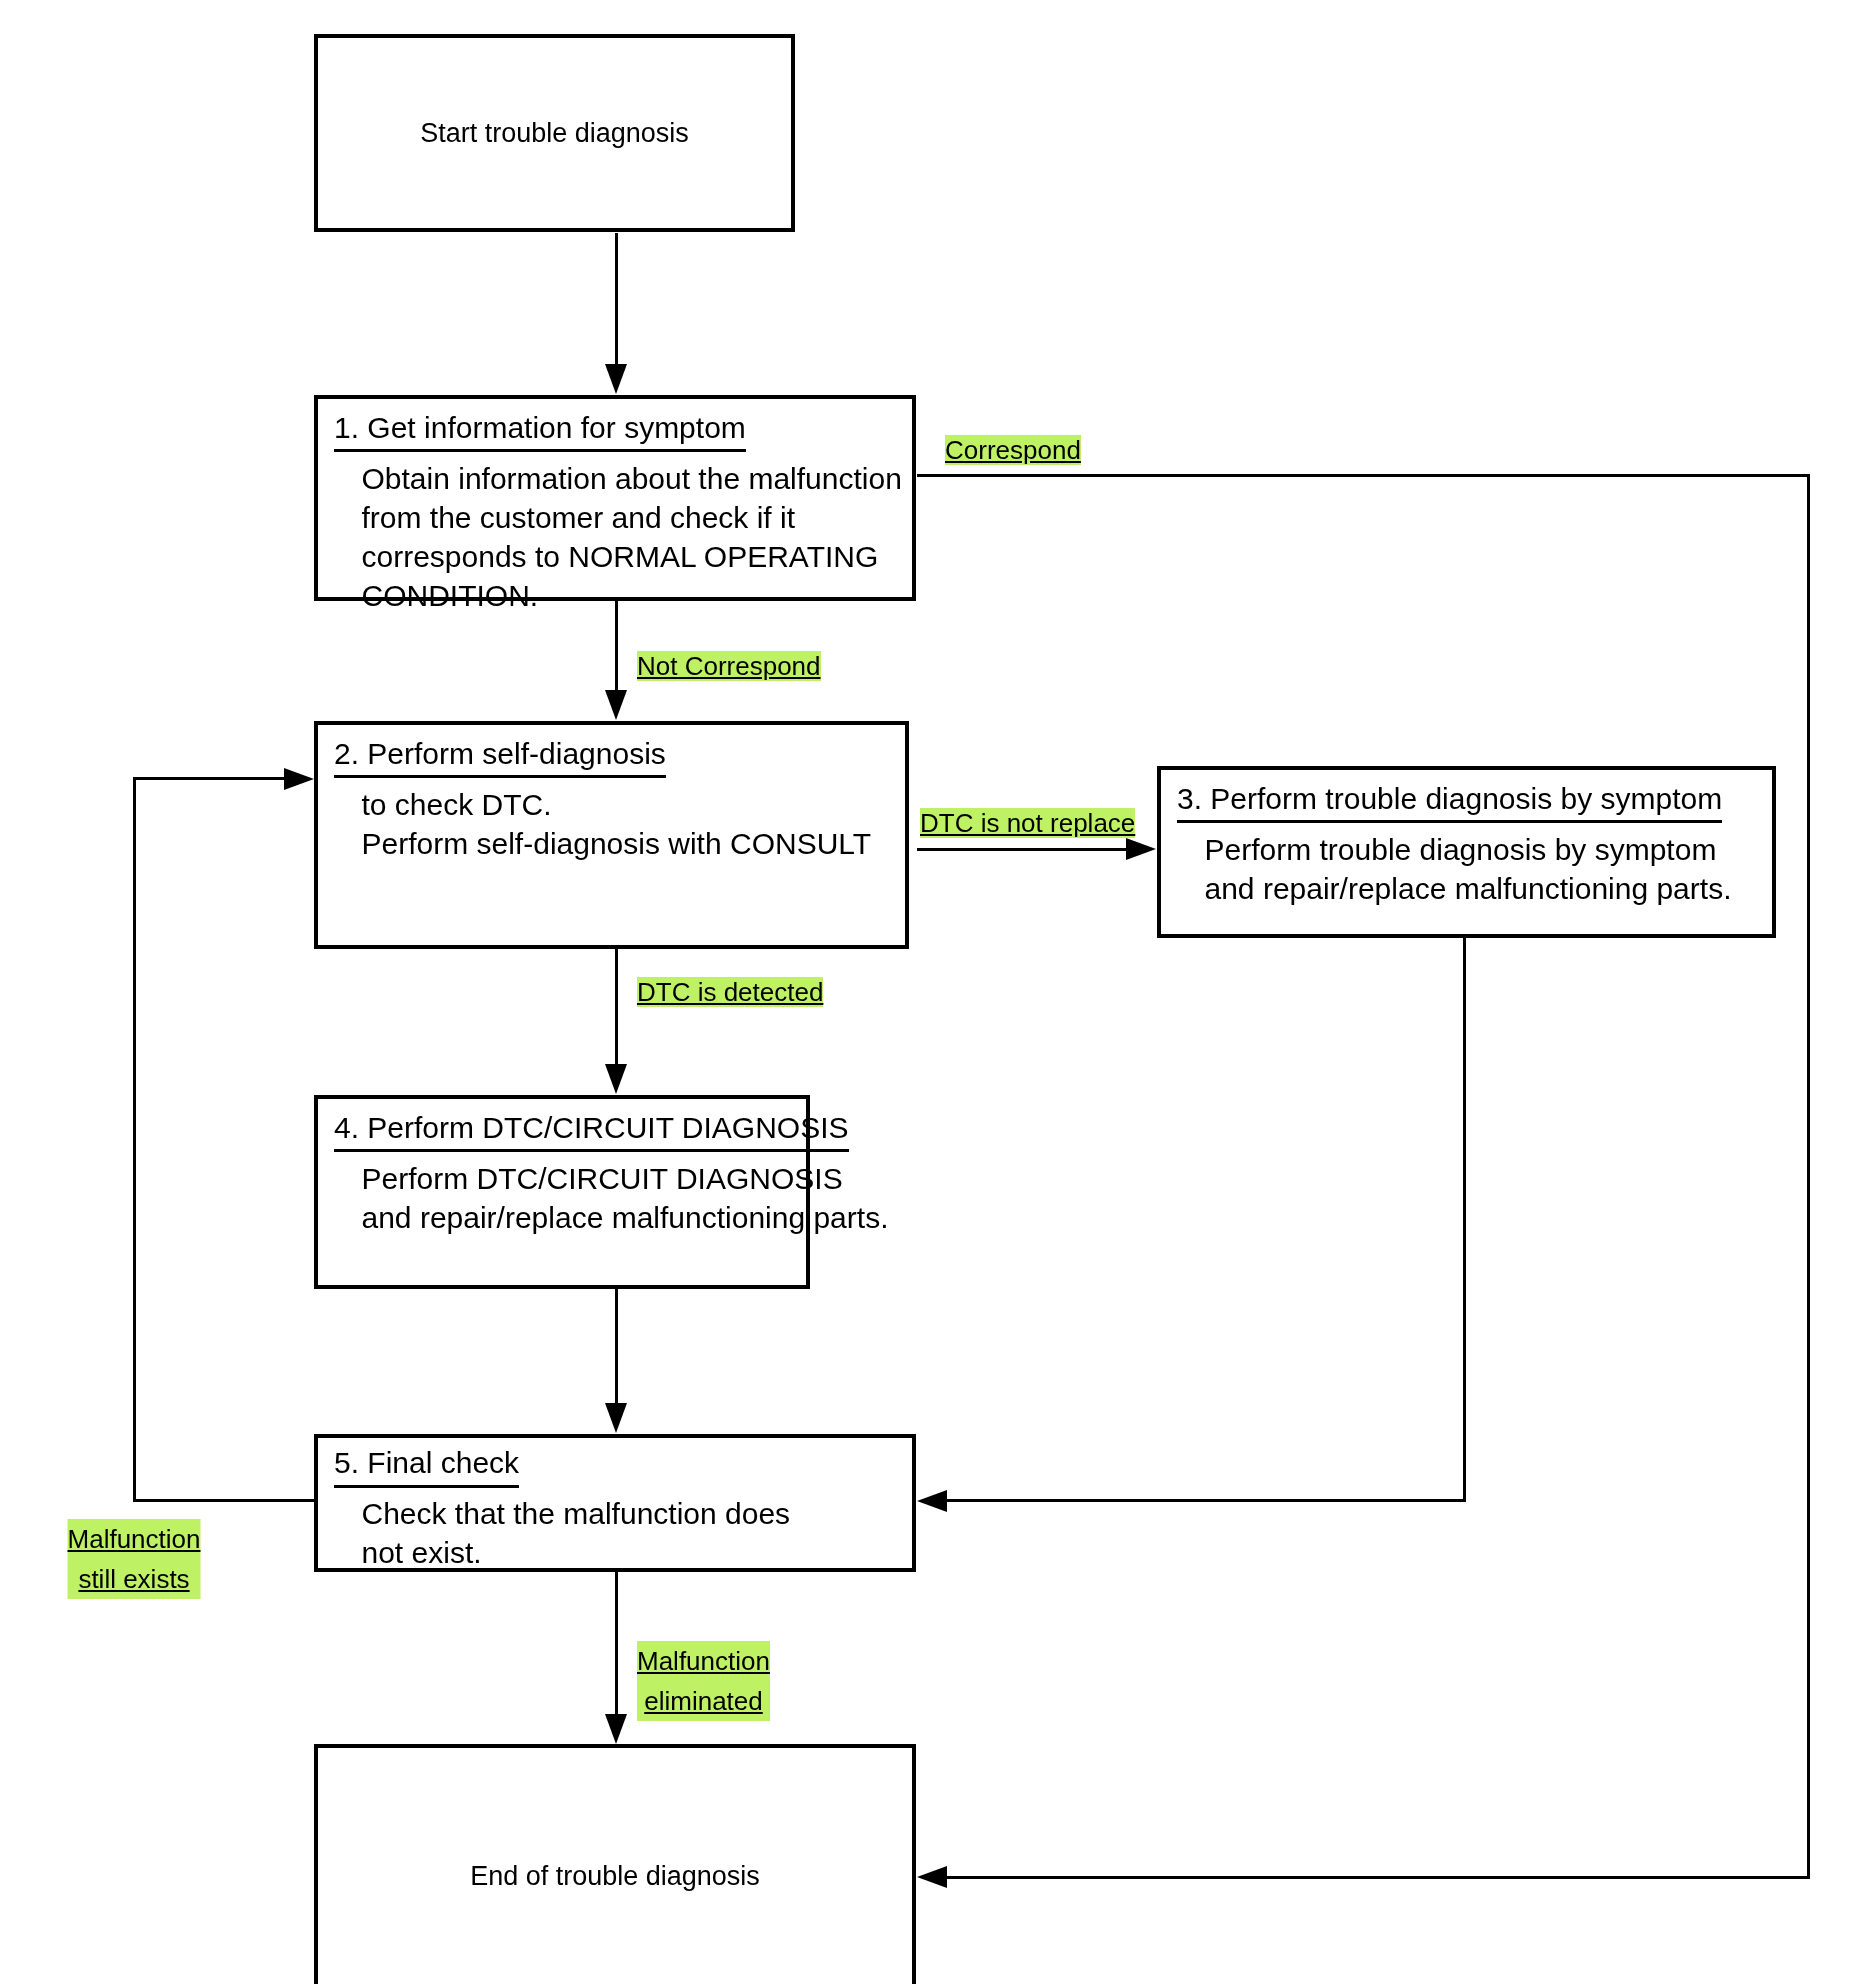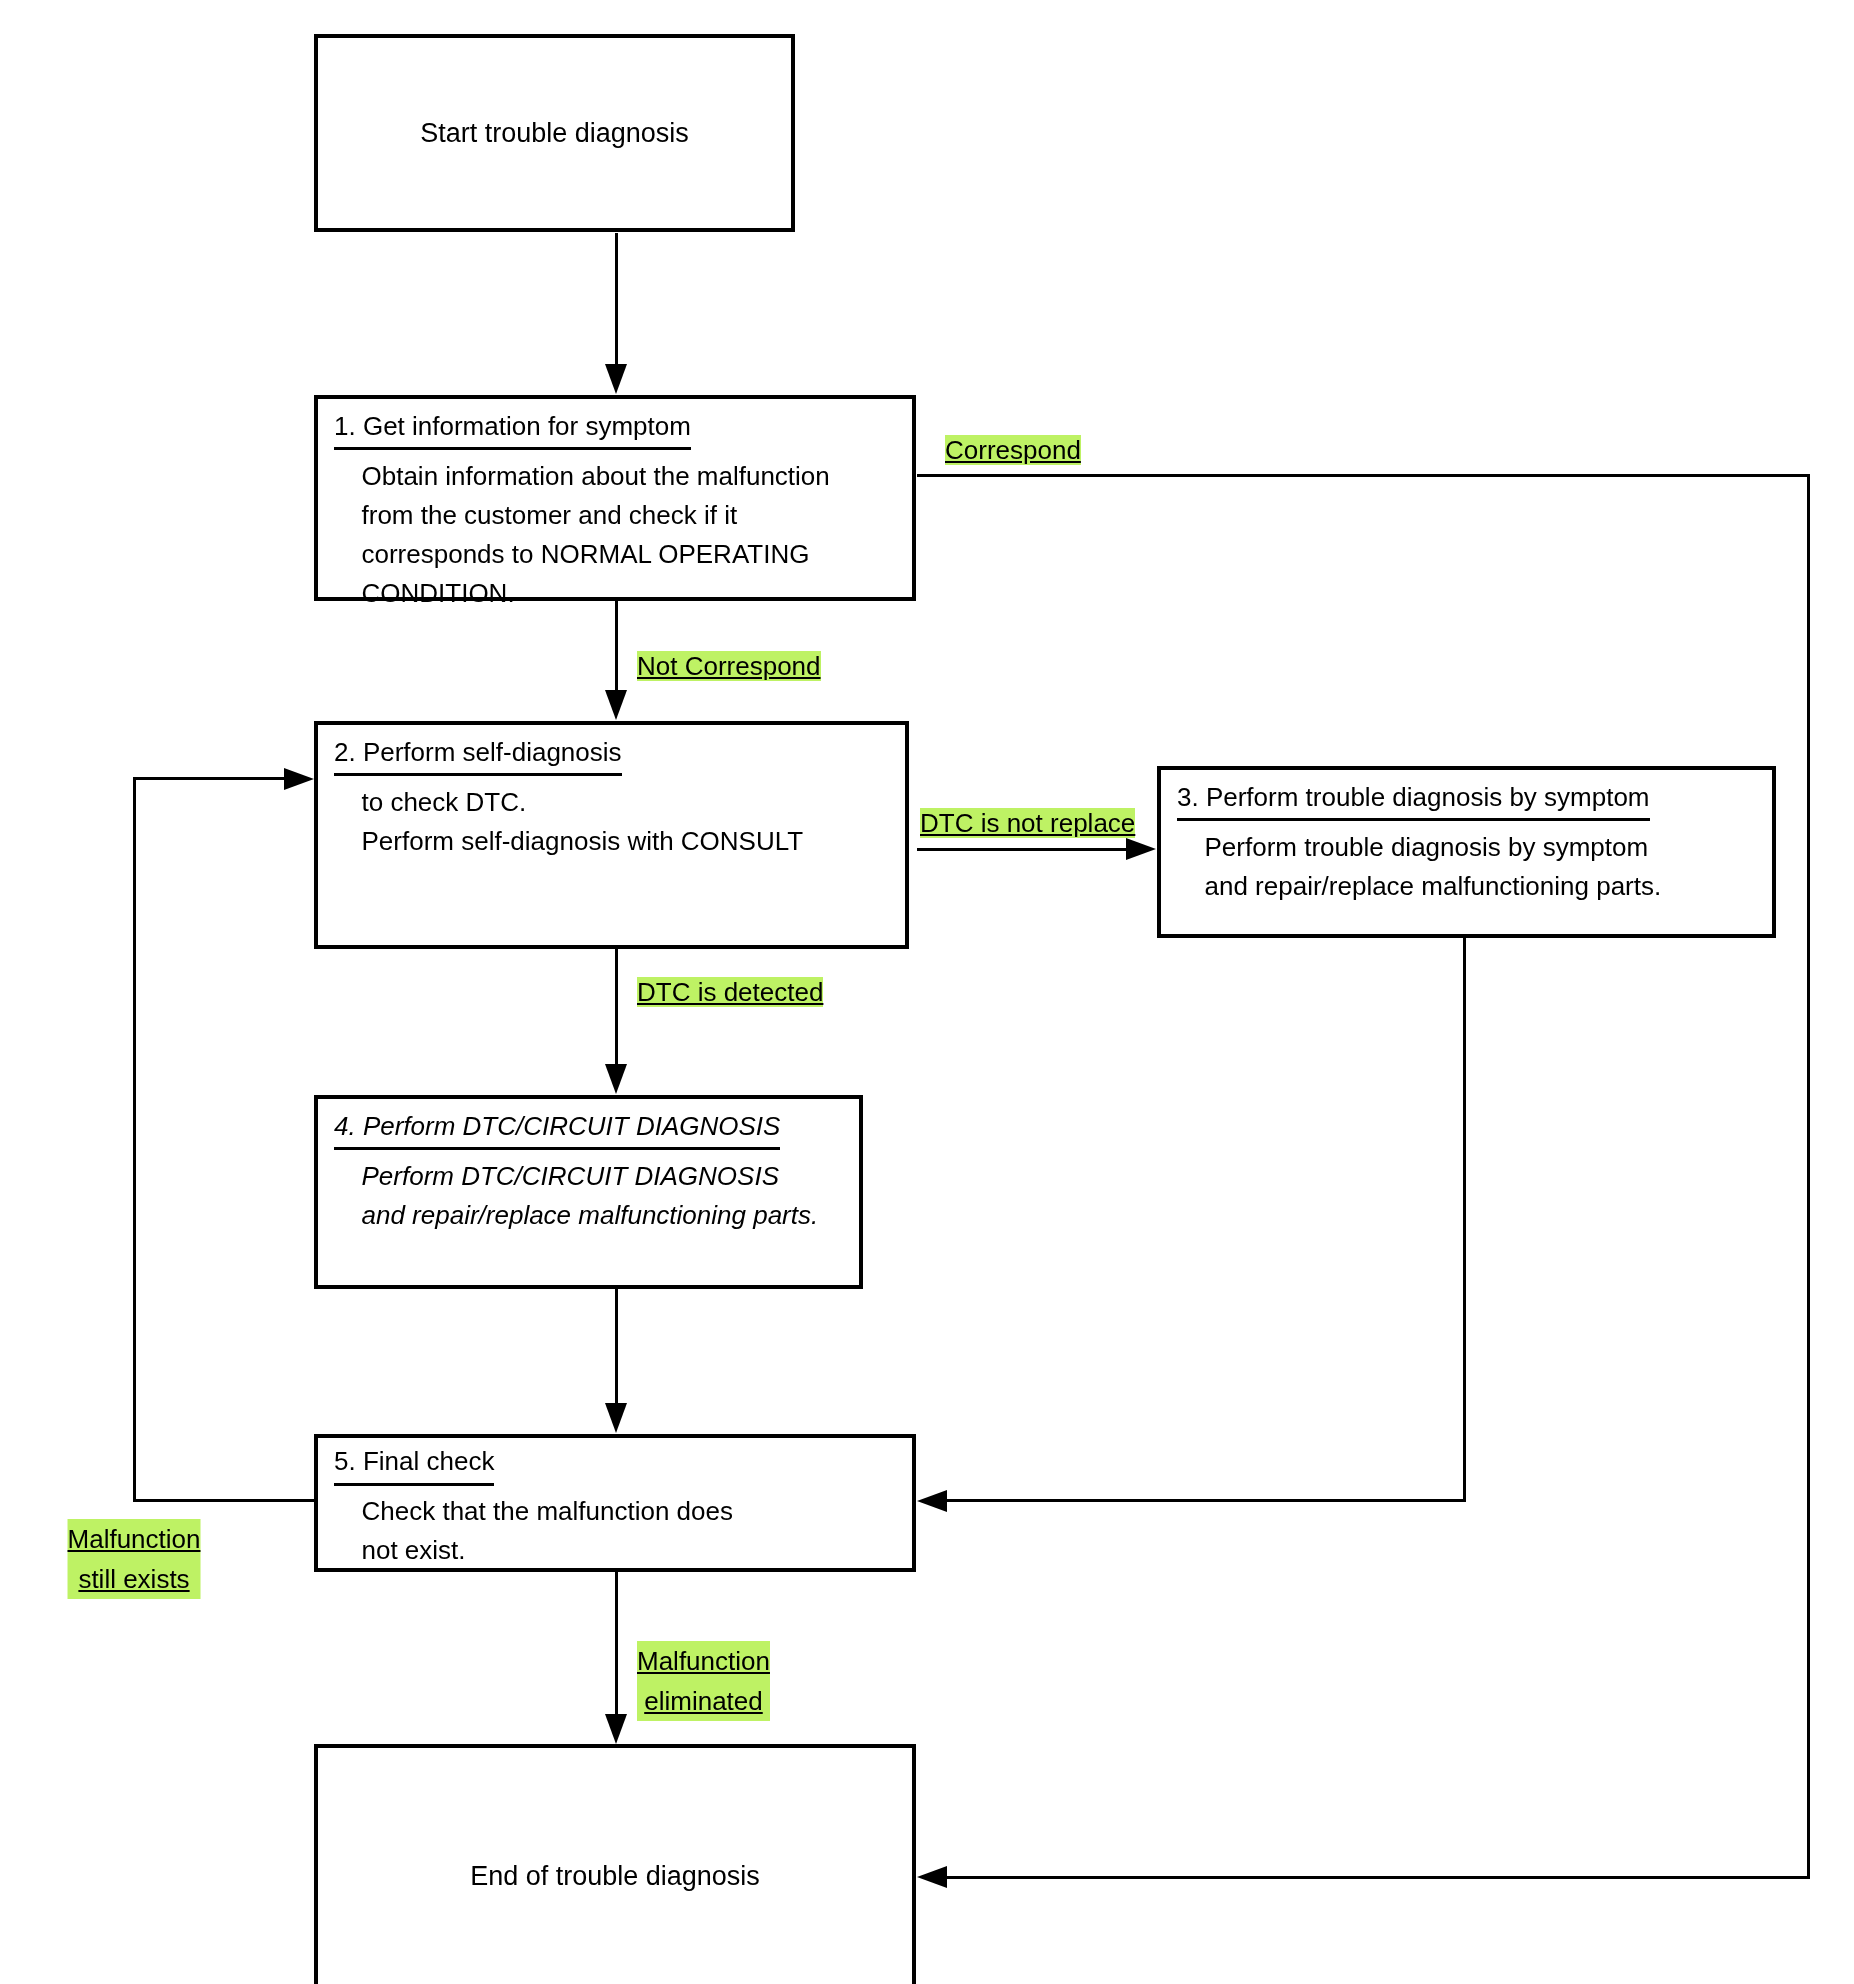--- a/index.html
+++ b/index.html
@@ -9,21 +9,21 @@
     height: 1985px;
     background: #ffffff;
     font-family: "Liberation Sans", "DejaVu Sans", sans-serif;
     color: #000000;
   }
   .node {
     position: absolute;
     box-sizing: border-box;
     border: 4.1px solid #000000;
     background: #ffffff;
-    font-size: 26px;
+    font-size: 30px;
   }
   .node.center {
     display: flex;
     align-items: center;
     justify-content: center;
     font-size: 27px;
     text-align: center;
   }
   .node .node-title {
     display: inline-block;
@@ -129,21 +129,21 @@
   </div>
 
   <div class="node step-pad" style="left:1157px; top:766px; width:619px; height:172px;">
     <span class="node-title">3. Perform trouble diagnosis by symptom</span>
     <div class="node-body">
       <div class="body-line">Perform trouble diagnosis by symptom</div>
       <div class="body-line">and repair/replace malfunctioning parts.</div>
     </div>
   </div>
 
-  <div class="node step-pad" style="left:314px; top:1095px; width:549px; height:194px;font-style:italic;">
+  <div class="node step-pad" style="left:314px; top:1095px; width:496px; height:194px;">
     <span class="node-title">4. Perform DTC/CIRCUIT DIAGNOSIS</span>
     <div class="node-body">
       <div class="body-line">Perform DTC/CIRCUIT DIAGNOSIS</div>
       <div class="body-line">and repair/replace malfunctioning parts.</div>
     </div>
   </div>
 
   <div class="node step-pad" style="left:314px; top:1434px; width:602px; height:138px; padding-top:8.3px;">
     <span class="node-title">5. Final check</span>
     <div class="node-body">

